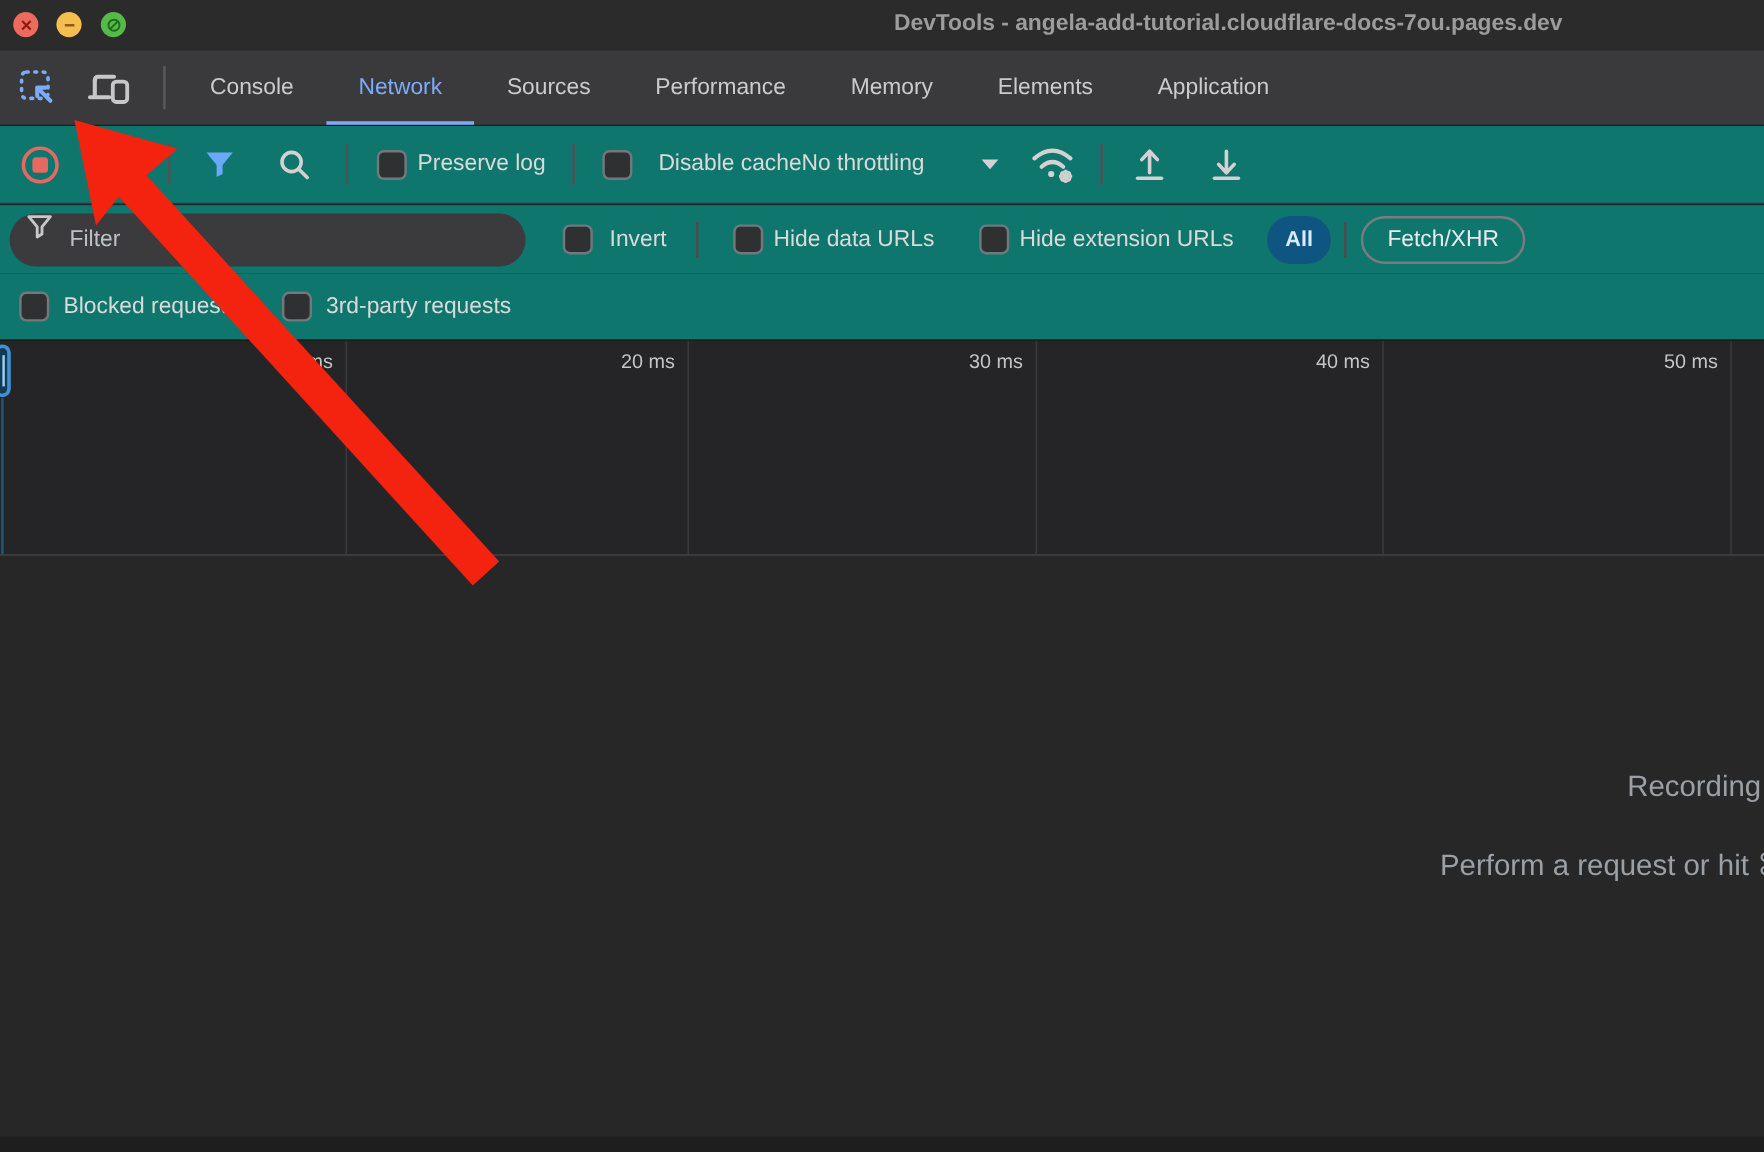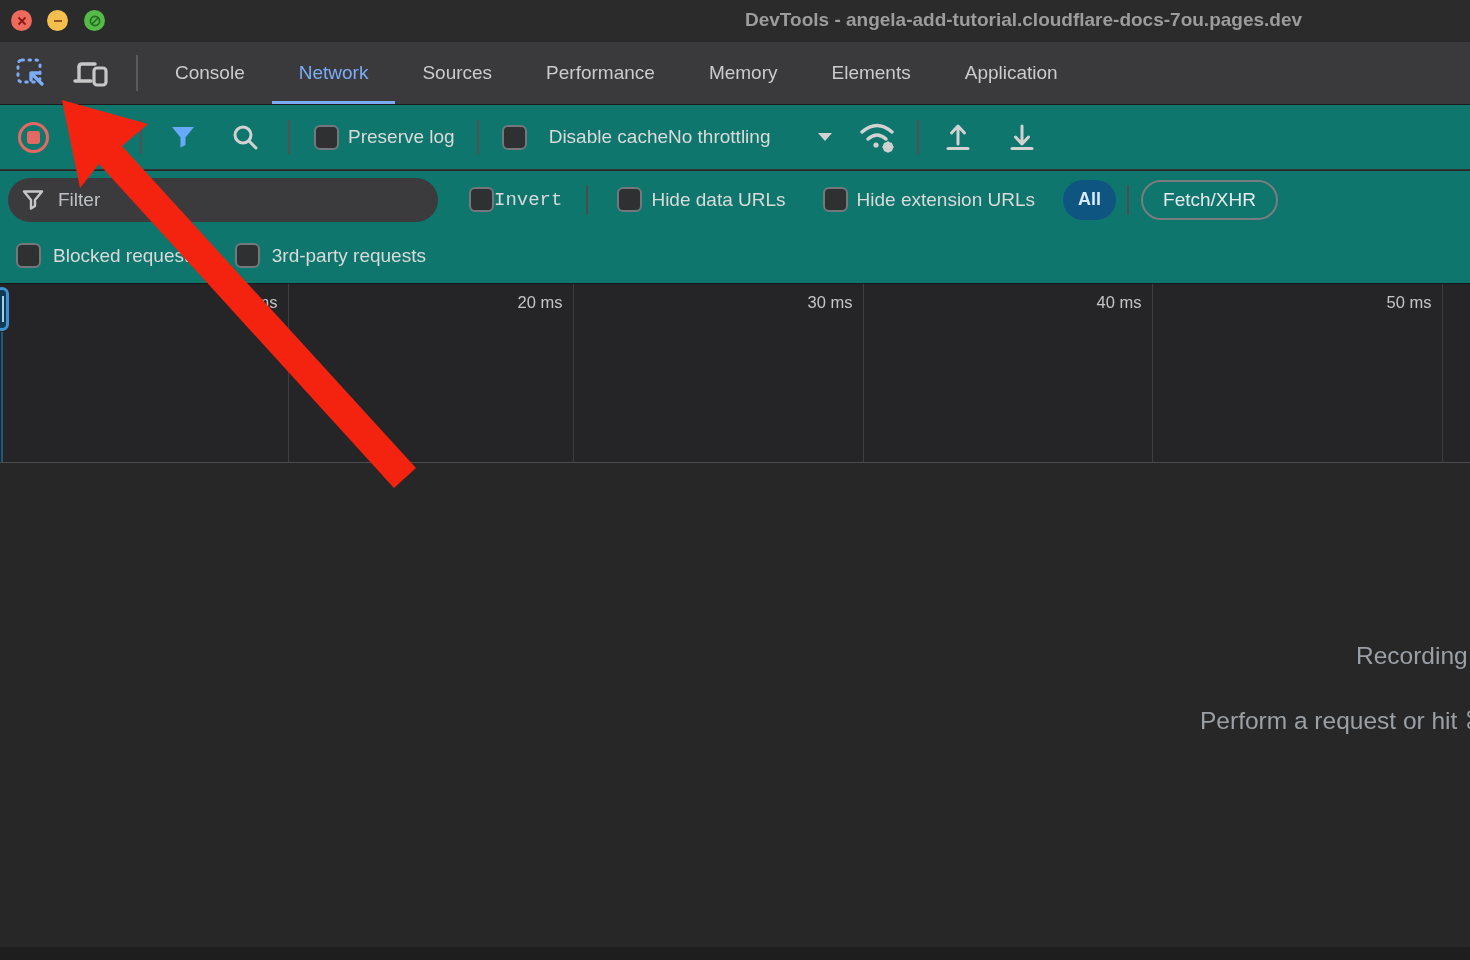--- a/index.html
+++ b/index.html
@@ -36,21 +36,21 @@
 
   #record-btn { width:31px; height:31px; border:3px solid #e46962; border-radius:50%;
                 display:flex; align-items:center; justify-content:center; flex:none; cursor:pointer; }
   #record-btn .sq { width:13px; height:13px; border-radius:3px; background:#e46962; }
   #clear-btn { width:27px; height:27px; border:3px solid #bdbdbd; border-radius:50%; position:relative;
                flex:none; cursor:pointer; }
   #clear-btn::after { content:""; position:absolute; left:-2px; top:9px; width:25px; height:3px;
                       background:#bdbdbd; transform:rotate(-45deg); }
 
   #filter-pill { width:430px; height:44px; margin-left:8px; background:#3b3b3d; border-radius:22px;
-                 display:flex; align-items:center; padding:0 14px; }
+                 display:flex; padding:0 14px; }
   #filter-input { background:transparent; border:none; outline:none; color:#e8eaed; font-size:19px;
                   width:340px; margin-left:14px; font-family:"Liberation Sans", sans-serif; }
   #filter-input::placeholder { color:#bdc1c6; opacity:1; }
 
   .chip { height:40px; border-radius:20px; display:flex; align-items:center; justify-content:center;
           white-space:nowrap; cursor:pointer; }
   .chip.sel { background:#0f5581; color:#d7ebfd; font-weight:700; font-size:18px; padding:0 15px; }
   .chip.plain { border:2px solid #7a7d80; color:#e8eaed; font-size:19px; padding:0 20px; }
 
   
@@ -199,21 +199,21 @@
 
   <div class="bar" id="filterrow">
     <div id="filter-pill">
       <svg class="glyph" width="22" height="22" viewBox="0 0 22 22">
         <path d="M2 2.5 L20 2.5 L13 11 L13 17 L9 19.5 L9 11 Z" fill="none" stroke="#c7c7c7" stroke-width="2.4" stroke-linejoin="round"></path>
       </svg>
       <input id="filter-input" type="text" placeholder="Filter" style="">
     </div>
 
     <span class="cbx" style="margin-left:31px;"></span>
-    <span class="lbl" style="margin-left:0;font-family:Liberation Mono, monospace;">Invert</span>
+    <span class="lbl" style="margin-left:14px;">Invert</span>
     <div class="vdiv" style="height:30px; margin-left:24px; background:#4c4c4c;"></div>
 
     <span class="cbx" style="margin-left:29px;"></span>
     <span class="lbl" style="margin-left:9px;">Hide data URLs</span>
 
     <span class="cbx" style="margin-left:37px;"></span>
     <span class="lbl" style="margin-left:9px;">Hide extension URLs</span>
 
     <div class="chip sel" style="margin-left:28px;">
       <span>All</span>

